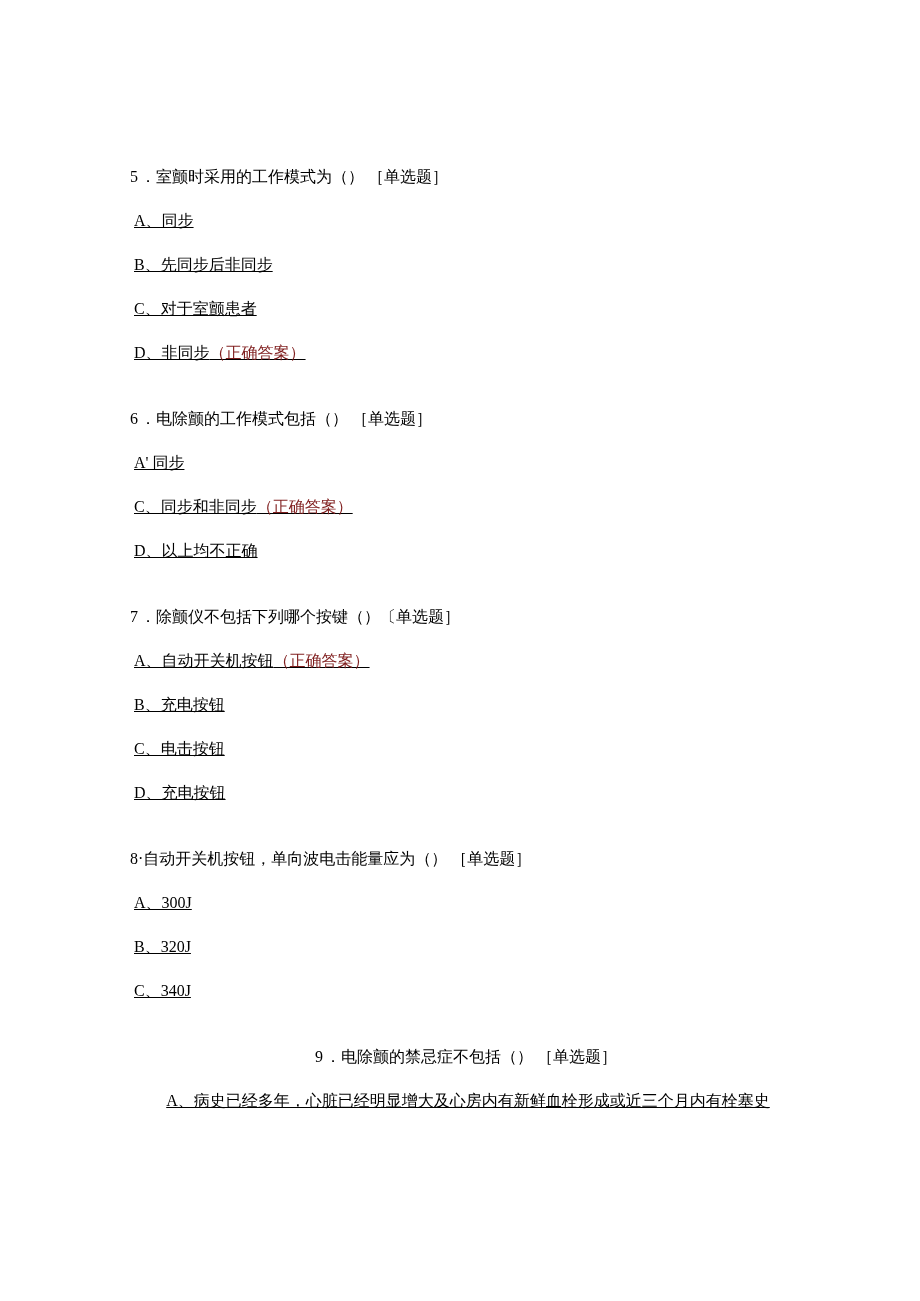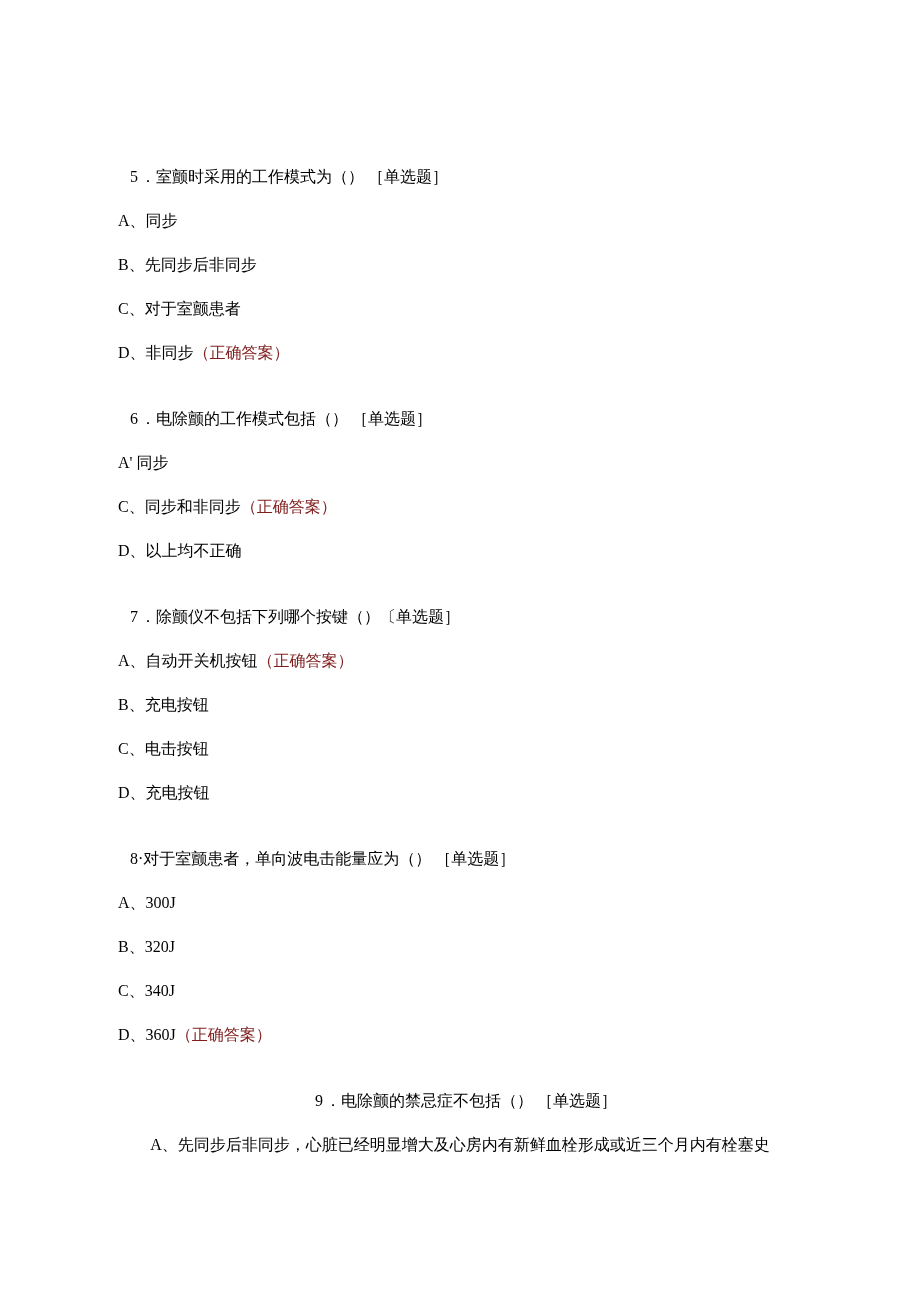--- a/index.html
+++ b/index.html
@@ -20,22 +20,23 @@
     }
     .question-block:last-child {
       margin-bottom: 0;
       text-align: center;
     }
     .question-text {
       margin: 0 0 20px 12px;
       line-height: 1.5;
     }
     .option {
-      margin: 0 0 20px 0;
+      margin: 0 0 20px 16px;
       line-height: 1.5;
+      text-decoration: underline;
     }
     .option:last-child {
       margin-bottom: 0;
     }
     .q9 .option {
       margin-bottom: 6px;
     }
     .correct {
       color: #7f1d1d;
     }
@@ -72,28 +73,27 @@
       <span class="num-spacing">7</span><span>．除颤仪不包括下列哪个按键（）〔单选题］</span>
     </p>
     <p class="option"><span>A、自动开关机按钮</span><span class="correct">（正确答案）</span></p>
     <p class="option"><span>B、充电按钮</span></p>
     <p class="option"><span>C、电击按钮</span></p>
     <p class="option"><span>D、充电按钮</span></p>
   </div>
 
   <div class="question-block q8">
     <p class="question-text">
-      <span>8</span><span>·对于室颤患者，单向波电击能量应为（） ［单选题］</span>
+      <span>8</span><span>·自动开关机按钮，单向波电击能量应为（） ［单选题］</span>
     </p>
     <p class="option"><span>A、300J</span></p>
     <p class="option"><span>B、320J</span></p>
     <p class="option"><span>C、340J</span></p>
-    <p class="option"><span>D、360J</span><span class="correct">（正确答案）</span></p>
   </div>
 
   <div class="question-block q9">
     <p class="question-text">
       <span class="num-spacing">9</span><span>．电除颤的禁忌症不包括（） ［单选题］</span>
     </p>
-    <p class="option"><span>A、先同步后非同步，心脏已经明显增大及心房内有新鲜血栓形成或近三个月内有栓塞史</span></p>
+    <p class="option"><span>A、病史已经多年，心脏已经明显增大及心房内有新鲜血栓形成或近三个月内有栓塞史</span></p>
   </div>
 
 </div>
 
 </body></html>

